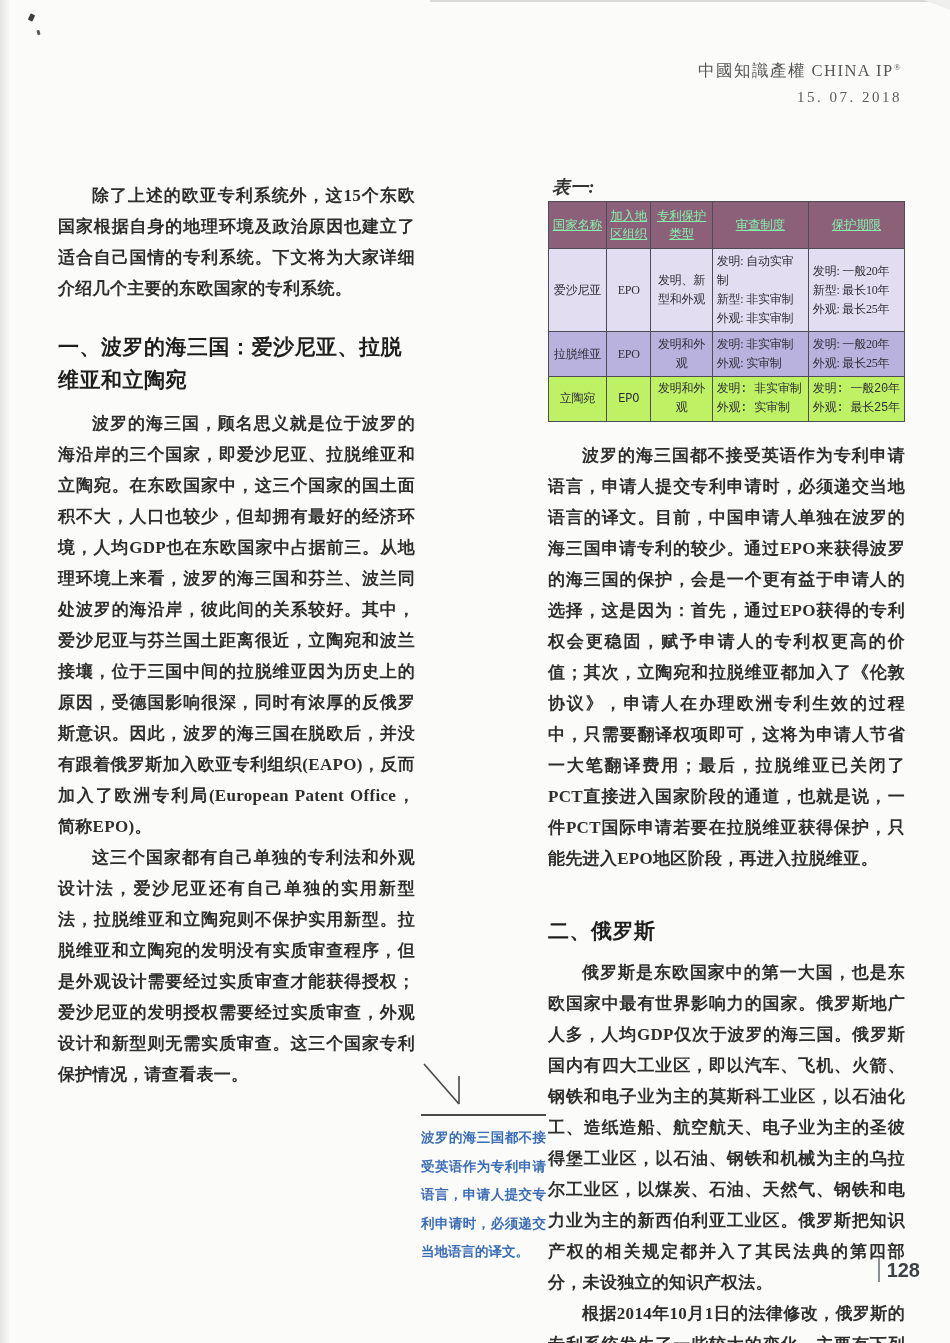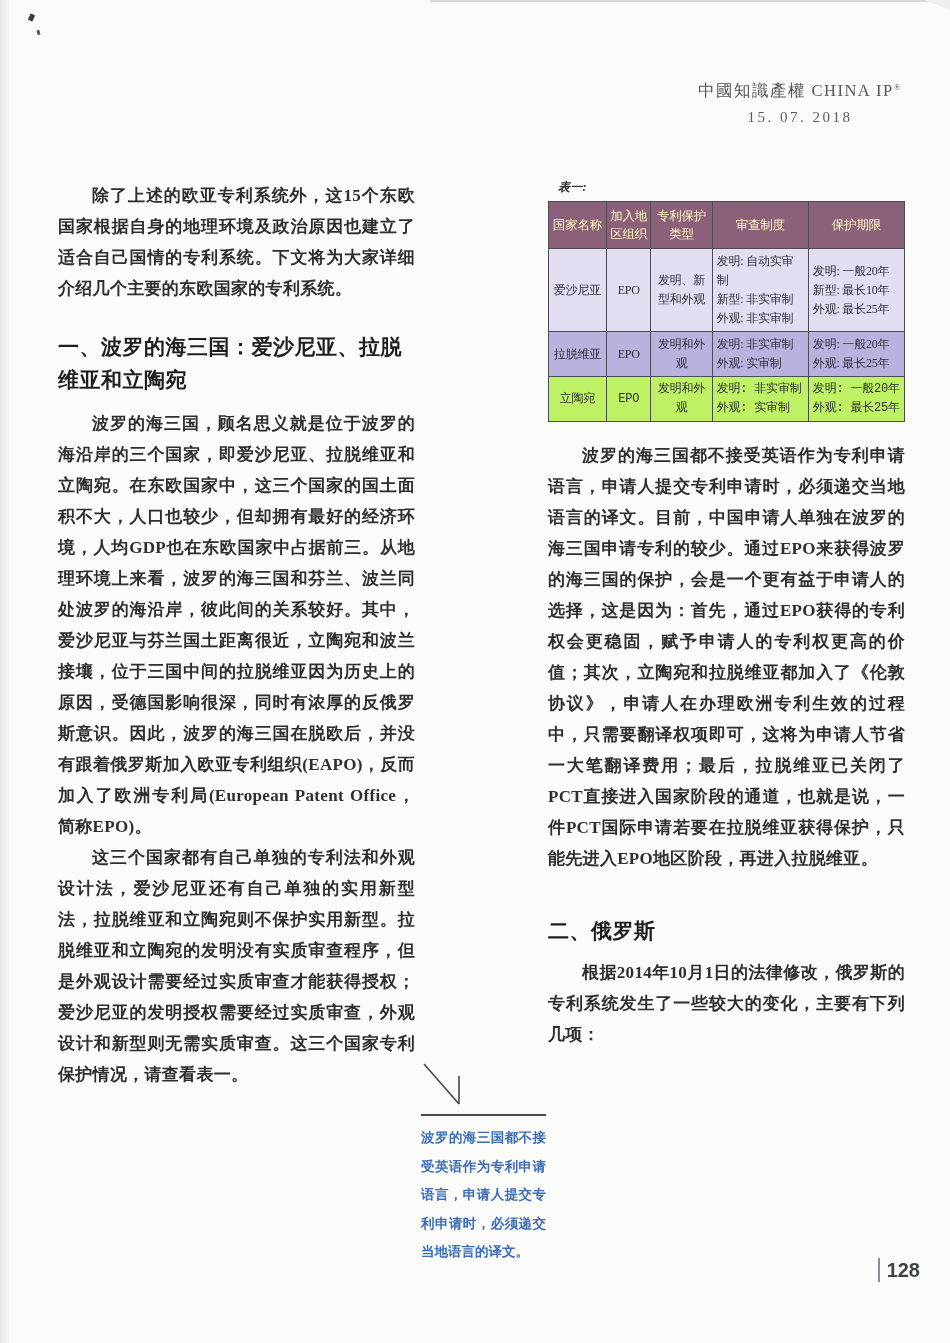--- a/index.html
+++ b/index.html
@@ -15,41 +15,41 @@
   .scan-left-edge{position:absolute;left:0;top:0;width:9px;height:1343px;
     background:linear-gradient(90deg,#e6e6e4,#f7f7f5);}
   .scan-top-edge{position:absolute;top:0;left:430px;width:520px;height:2px;background:#d9d9d7;}
   .scan-corner{position:absolute;top:0;right:0;width:0;height:0;
     border-top:10px solid #efefed;border-left:26px solid transparent;}
   .speck1{position:absolute;left:29px;top:14px;width:5px;height:7px;background:#3c3c3c;
     border-radius:1px;transform:rotate(25deg);}
   .speck2{position:absolute;left:37px;top:30px;width:3px;height:5px;background:#5a5a5a;
     border-radius:1px;transform:rotate(-15deg);}
   
-  .masthead{position:absolute;right:48px;top:80px;text-align:center;color:#565656;}
+  .masthead{position:absolute;right:48px;top:60px;text-align:right;color:#565656;}
   .brand{font-size:16.5px;letter-spacing:1.5px;}
   .brand sup{font-size:9px;}
   .issue-date{font-size:15px;letter-spacing:2.5px;margin-top:7px;color:#5c5c5c;}
   
   .col{position:absolute;top:180px;width:357px;font-size:17px;line-height:31px;
     text-align:justify;letter-spacing:.3px;}
   .col-left{left:58px;}
   .col-right{left:548px;}
   .col p{margin:0;}
   .indent{text-indent:2em;font-weight:bold;}
   .sec-heading{
     font-family:"Liberation Sans","DejaVu Sans",sans-serif;
     font-weight:bold;font-size:21px;line-height:33px;color:#1e1e1e;
     text-align:left;letter-spacing:.5px;
   }
   .h1-left{margin:26px 0 12px 0;}
   .h2-right{margin:40px 0 10px 0;}
   
-  .table-label{font-size:12px;font-weight:bold;font-style:italic;color:#333;
-    margin:0 0 7px 10px;line-height:14px;}
+  .table-label{font-size:18px;font-weight:bold;font-style:italic;color:#333;
+    margin:0 0 7px 4px;line-height:14px;}
   table.patent{border-collapse:collapse;width:357px;table-layout:fixed;
     font-size:12px;line-height:19px;color:#2f2f38;text-align:center;letter-spacing:-.2px;}
   table.patent th,table.patent td{border:1.5px solid #4c4c55;padding:3px 4px;}
   table.patent th{font-weight:normal;font-size:12.5px;line-height:18px;padding:5px 2px;}
   td.lines{text-align:left;white-space:pre-line;padding-left:6px;}
   
   .pull-quote{position:absolute;left:421px;top:1062px;width:125px;}
   .pq-arrow{display:block;margin-left:1px;}
   .pq-rule{border:0;border-top:2px solid #4a4a4a;margin:6px 0 8px 0;}
   .pq-text{
@@ -81,21 +81,21 @@
   <p class="indent" style="margin-top:0">除了上述的欧亚专利系统外，这15个东欧国家根据自身的地理环境及政治原因也建立了适合自己国情的专利系统。下文将为大家详细介绍几个主要的东欧国家的专利系统。</p>
   <h2 class="sec-heading h1-left">一、波罗的海三国：爱沙尼亚、拉脱维亚和立陶宛</h2>
   <p class="indent">波罗的海三国，顾名思义就是位于波罗的海沿岸的三个国家，即爱沙尼亚、拉脱维亚和立陶宛。在东欧国家中，这三个国家的国土面积不大，人口也较少，但却拥有最好的经济环境，人均GDP也在东欧国家中占据前三。从地理环境上来看，波罗的海三国和芬兰、波兰同处波罗的海沿岸，彼此间的关系较好。其中，爱沙尼亚与芬兰国土距离很近，立陶宛和波兰接壤，位于三国中间的拉脱维亚因为历史上的原因，受德国影响很深，同时有浓厚的反俄罗斯意识。因此，波罗的海三国在脱欧后，并没有跟着俄罗斯加入欧亚专利组织(EAPO)，反而加入了欧洲专利局(European Patent Office，简称EPO)。</p>
   <p class="indent">这三个国家都有自己单独的专利法和外观设计法，爱沙尼亚还有自己单独的实用新型法，拉脱维亚和立陶宛则不保护实用新型。拉脱维亚和立陶宛的发明没有实质审查程序，但是外观设计需要经过实质审查才能获得授权；爱沙尼亚的发明授权需要经过实质审查，外观设计和新型则无需实质审查。这三个国家专利保护情况，请查看表一。</p>
 </div>
 
 <div class="col col-right">
   <div class="table-label">表一:</div>
   <table class="patent">
     <thead>
-      <tr style="background:#8d6079;color:#fef9c3;">
+      <tr style="background:#8d6079;color:#86efac;text-decoration:underline;">
         <th style="width:16%">国家名称</th>
         <th style="width:12%">加入地区组织</th>
         <th style="width:17%">专利保护类型</th>
         <th style="width:27.5%">审查制度</th>
         <th style="width:27.5%">保护期限</th>
       </tr>
     </thead>
     <tbody>
       <tr style="background:#e2ddf0;">
         <td>爱沙尼亚</td>
@@ -124,20 +124,21 @@
         <td class="lines">发明: 非实审制
 外观: 实审制</td>
         <td class="lines">发明: 一般20年
 外观: 最长25年</td>
       </tr>
     </tbody>
   </table>
 
   <p class="indent" style="margin-top:18px">波罗的海三国都不接受英语作为专利申请语言，申请人提交专利申请时，必须递交当地语言的译文。目前，中国申请人单独在波罗的海三国申请专利的较少。通过EPO来获得波罗的海三国的保护，会是一个更有益于申请人的选择，这是因为：首先，通过EPO获得的专利权会更稳固，赋予申请人的专利权更高的价值；其次，立陶宛和拉脱维亚都加入了《伦敦协议》，申请人在办理欧洲专利生效的过程中，只需要翻译权项即可，这将为申请人节省一大笔翻译费用；最后，拉脱维亚已关闭了PCT直接进入国家阶段的通道，也就是说，一件PCT国际申请若要在拉脱维亚获得保护，只能先进入EPO地区阶段，再进入拉脱维亚。</p>
   <h2 class="sec-heading h2-right">二、俄罗斯</h2>
+  <p class="indent">俄罗斯是东欧国家中的第一大国，也是东欧国家中最有世界影响力的国家。俄罗斯地广人多，人均GDP仅次于波罗的海三国。俄罗斯国内有四大工业区，即以汽车、飞机、火箭、钢铁和电子业为主的莫斯科工业区，以石油化工、造纸造船、航空航天、电子业为主的圣彼得堡工业区，以石油、钢铁和机械为主的乌拉尔工业区，以煤炭、石油、天然气、钢铁和电力业为主的新西伯利亚工业区。俄罗斯把知识产权的相关规定都并入了其民法典的第四部分，未设独立的知识产权法。</p>
   <p class="indent">根据2014年10月1日的法律修改，俄罗斯的专利系统发生了一些较大的变化，主要有下列几项：</p>
 
 </div>
 
 <div class="pull-quote">
   <svg class="pq-arrow" width="44" height="46" viewBox="0 0 44 46">
     <line x1="2" y1="2" x2="37" y2="42" stroke="#4a4a4a" stroke-width="1.6"></line>
     <line x1="37" y1="14" x2="37" y2="42" stroke="#4a4a4a" stroke-width="1.6"></line>
   </svg>
   <hr class="pq-rule">

